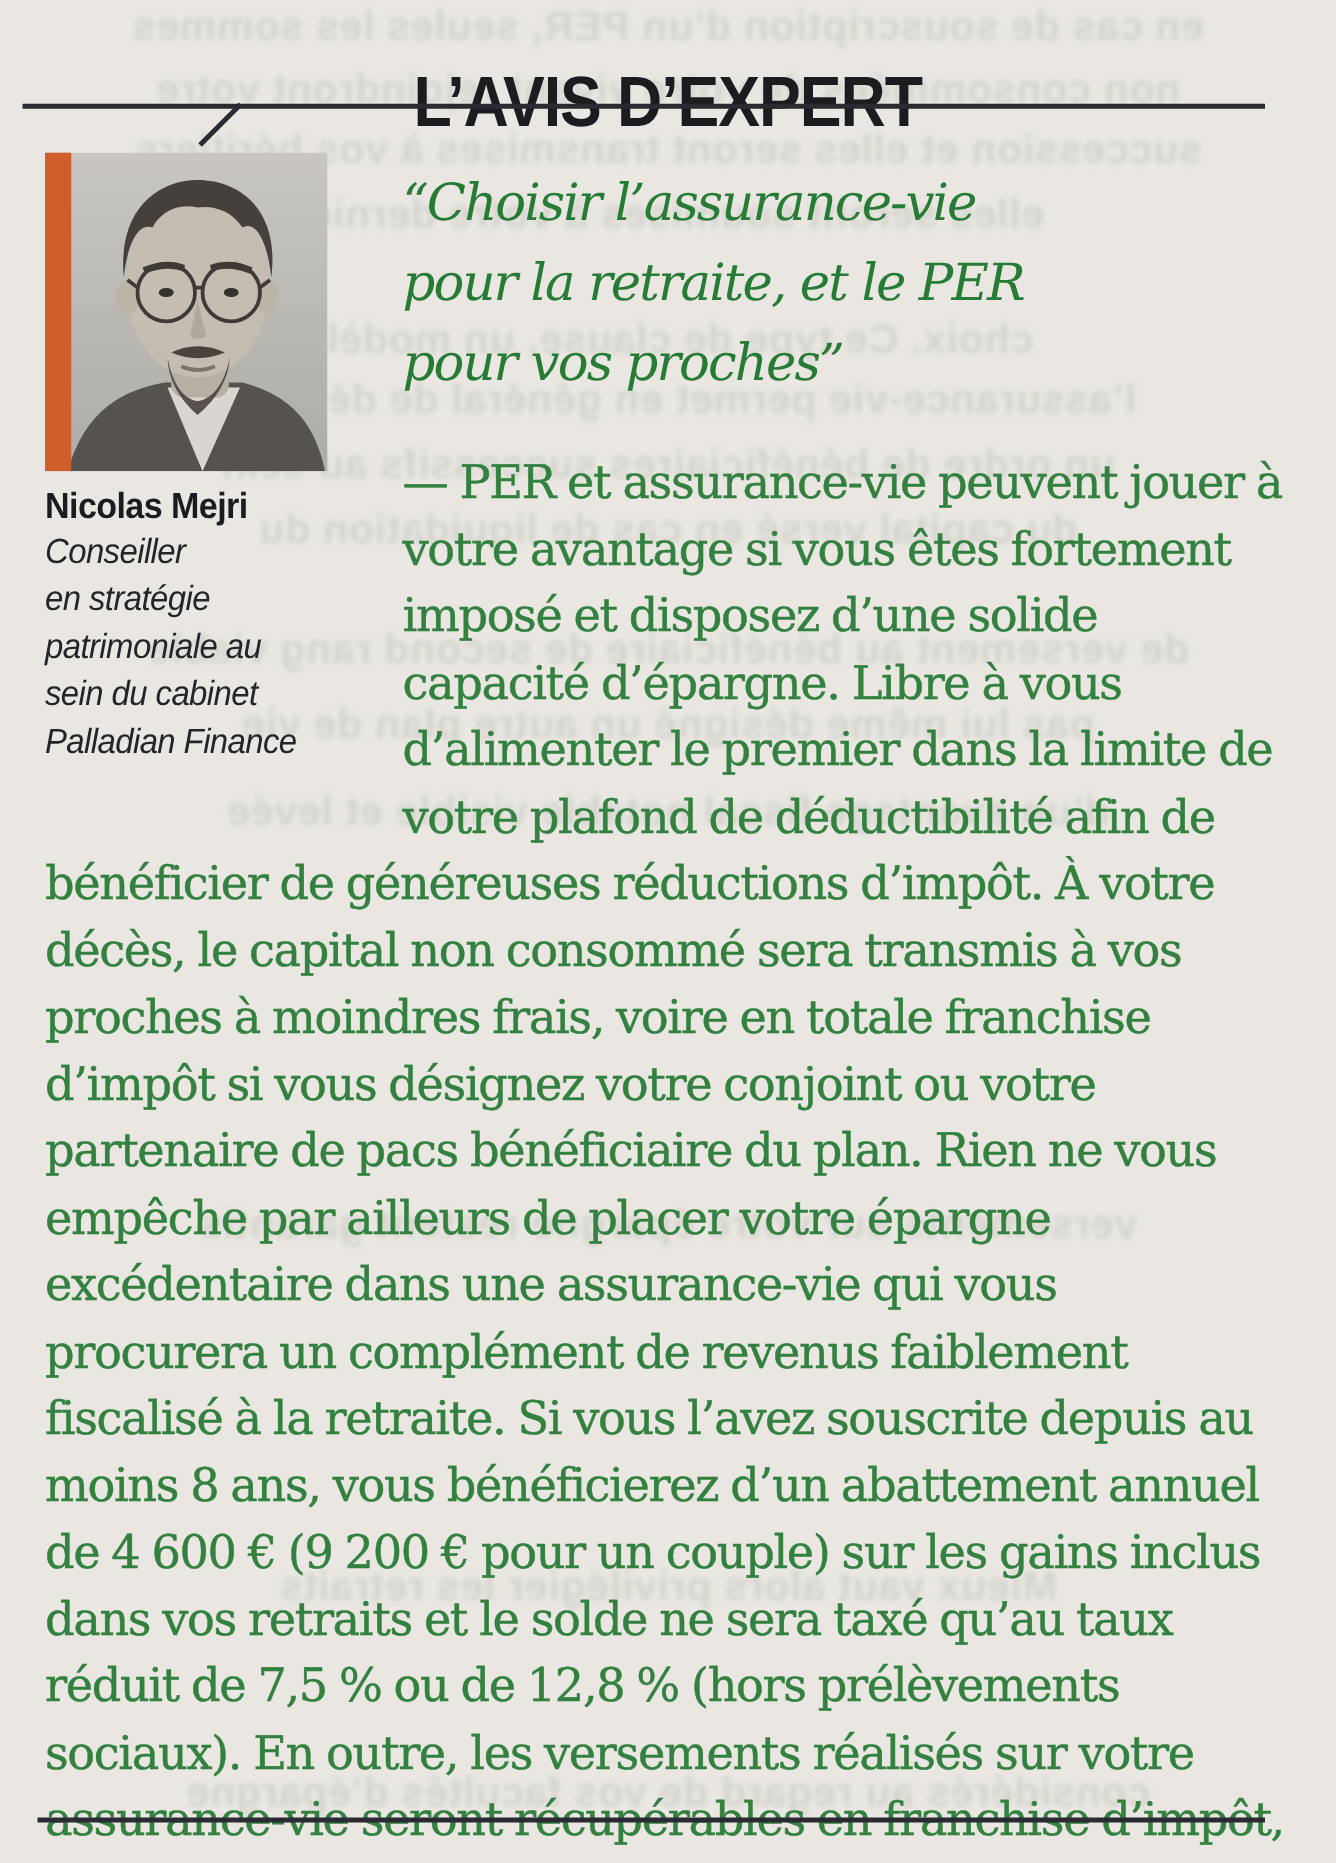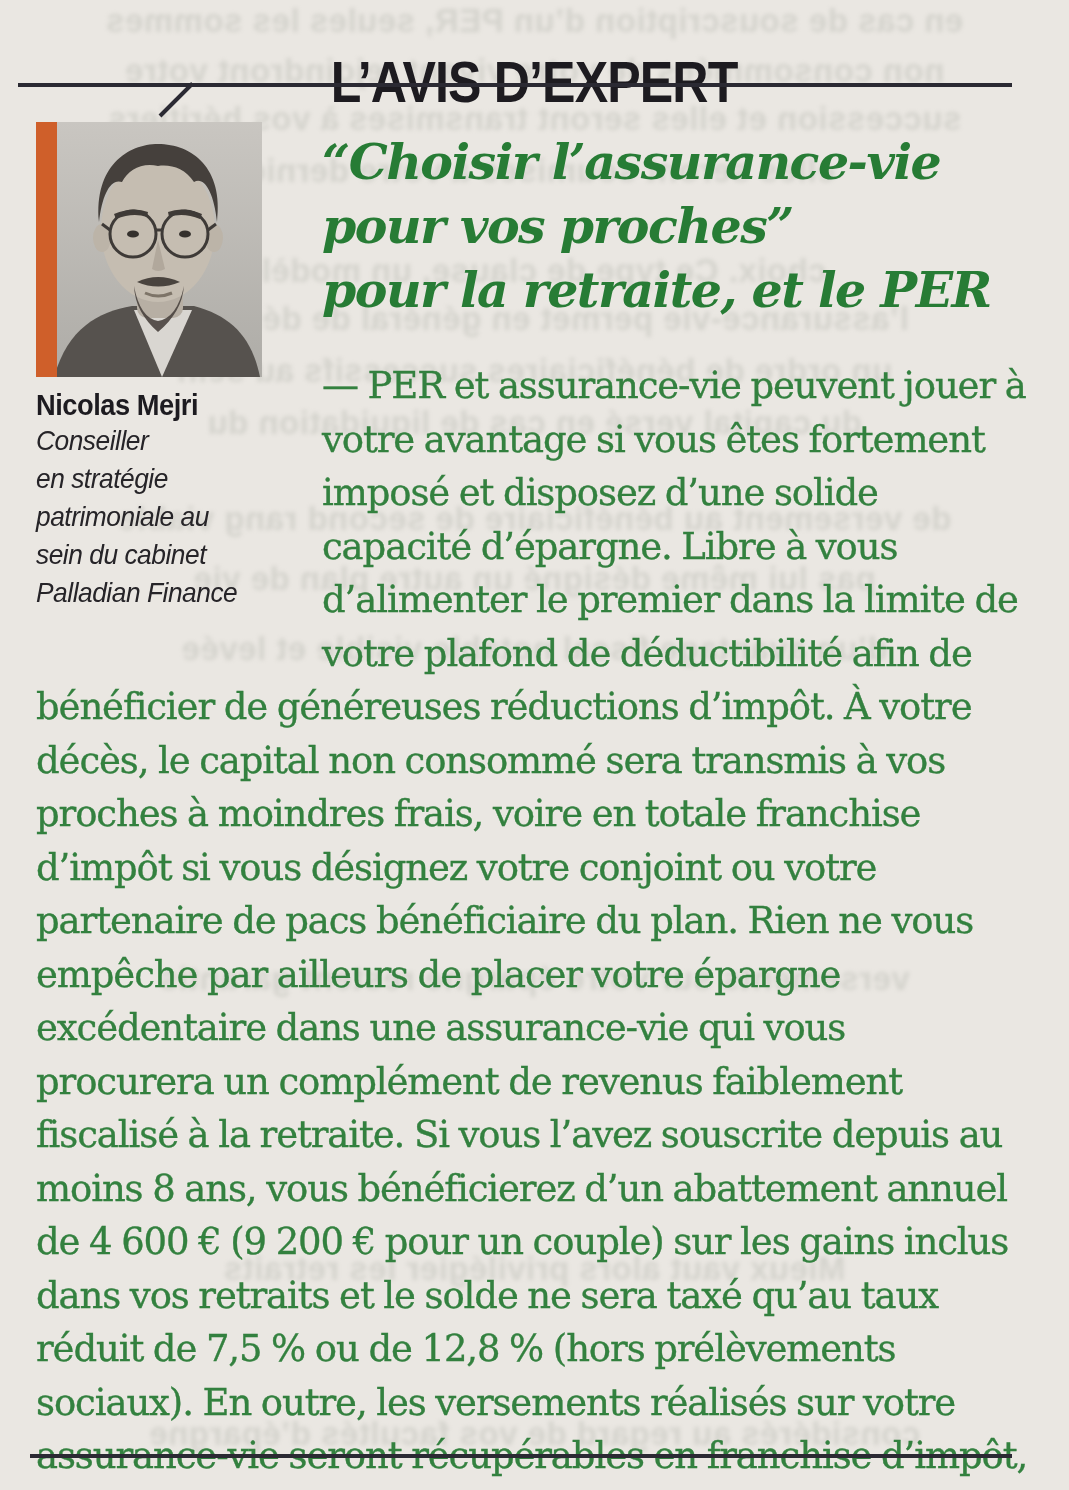--- a/index.html
+++ b/index.html
@@ -97,23 +97,23 @@
     font-size: 28px;
     line-height: 38px;
     letter-spacing: -0.5px;
     color: #262428;
     transform: scaleX(0.94);
     transform-origin: left center;
   }
 
   .quote-headline {
     font-family: "DejaVu Serif", serif;
-    font-weight: bold;
+    font-weight: normal;
     font-style: italic;
-    font-size: 49px;
+    font-size: 41px;
     line-height: 64px;
     letter-spacing: -1.5px;
     color: var(--green-head, #277c35);
     padding-top: 8px;
     margin-bottom: 16px;
     white-space: nowrap;
   }
 
   .body-text {
     font-family: "DejaVu Serif", serif;
@@ -208,21 +208,21 @@
         <div>Conseiller</div>
         <div>en stratégie</div>
         <div>patrimoniale au</div>
         <div>sein du cabinet</div>
         <div>Palladian Finance</div>
       </div>
     </div>
 
     <div class="quote-headline">
       <div>“Choisir l’assurance-vie</div>
+      <div>pour la retraite, et le PER</div>
       <div>pour vos proches”</div>
-      <div>pour la retraite, et le PER</div>
     </div>
 
     <p class="body-text">— PER et assurance-vie peuvent jouer à votre avantage si vous êtes fortement imposé et disposez d’une solide capacité d’épargne. Libre à vous d’alimenter le premier dans la limite de votre plafond de déductibilité afin de bénéficier de généreuses réductions d’impôt. À votre décès, le capital non consommé sera transmis à vos proches à moindres frais, voire en totale franchise d’impôt si vous désignez votre conjoint ou votre partenaire de pacs bénéficiaire du plan. Rien ne vous empêche par ailleurs de placer votre épargne excédentaire dans une assurance-vie qui vous procurera un complément de revenus faiblement fiscalisé à la retraite. Si vous l’avez souscrite depuis au moins 8 ans, vous bénéficierez d’un abattement annuel de 4 600 € (9 200 € pour un couple) sur les gains inclus dans vos retraits et le solde ne sera taxé qu’au taux réduit de 7,5 % ou de 12,8 % (hors prélèvements sociaux). En outre, les versements réalisés sur votre assurance-vie seront récupérables en franchise d’impôt, pas ceux faits sur votre PER.</p>
   </div>
 
   <div class="bottom-rule"></div>
 </div>
 
 </body></html>

